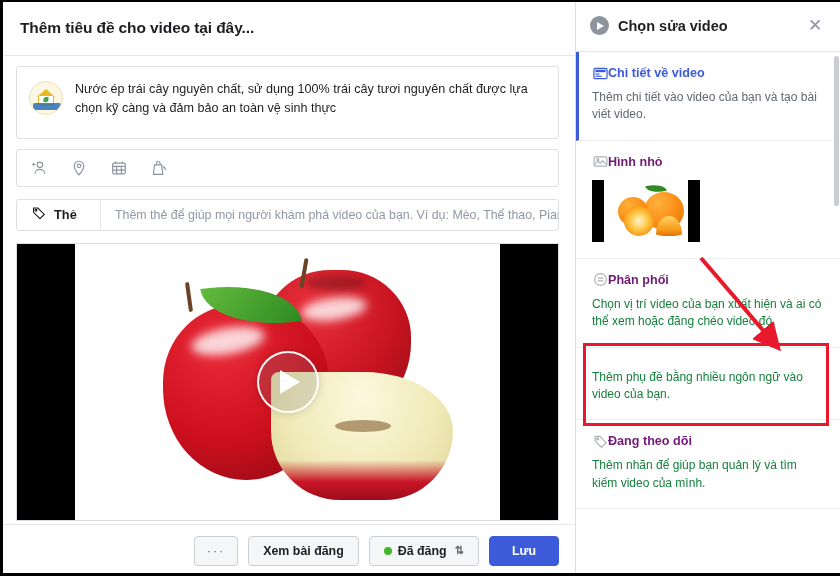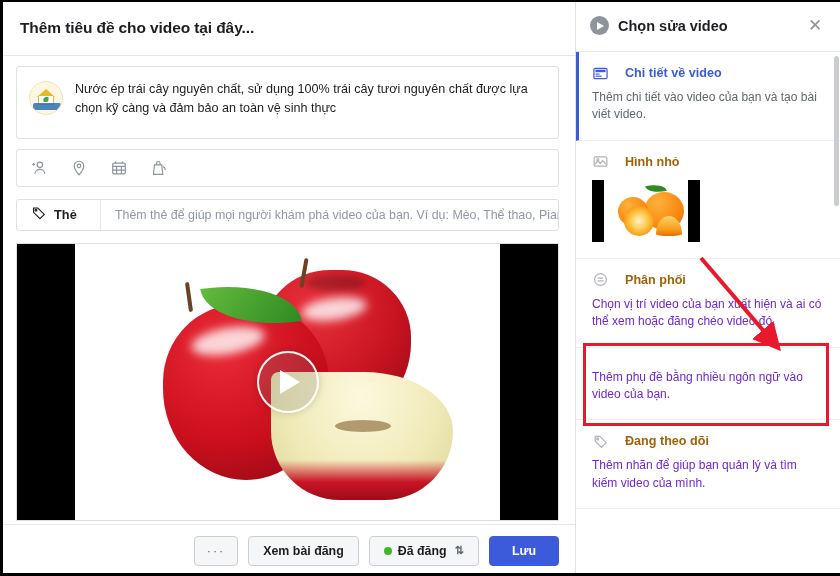--- a/index.html
+++ b/index.html
@@ -366,40 +366,40 @@
     position: relative;
     background: #fff;
   }
   .section.active {
     border-left: 3px solid #3b5bdb;
     padding-left: 13px;
   }
   .section-head {
     display: flex;
     align-items: center;
-    gap: 17px;
+    gap: 0;
   }
   .section-head .sicon {
     width: 16px; height: 16px;
     flex: 0 0 16px;
     display: flex; align-items: center; justify-content: center;
     color: #b0b3b8;
   }
   .section.active .section-head .sicon { color: #3b5bdb; }
   .section-head .slabel {
     font-size: 12.6px;
     font-weight: bold;
-    color: #a16207;
+    color: #701a75;
   }
   .section.active .section-head .slabel { color: #3b5bdb; }
   .section-desc {
     margin-top: 8px;
     font-size: 12px;
     line-height: 1.45;
-    color: #6d28d9;
+    color: #15803d;
   }
   .section.active .section-desc { color: #606770; }
 
   #thumb-frame {
     margin-top: 10px;
     width: 108px; height: 62px;
     background: #000;
     position: relative;
     overflow: hidden;
   }

